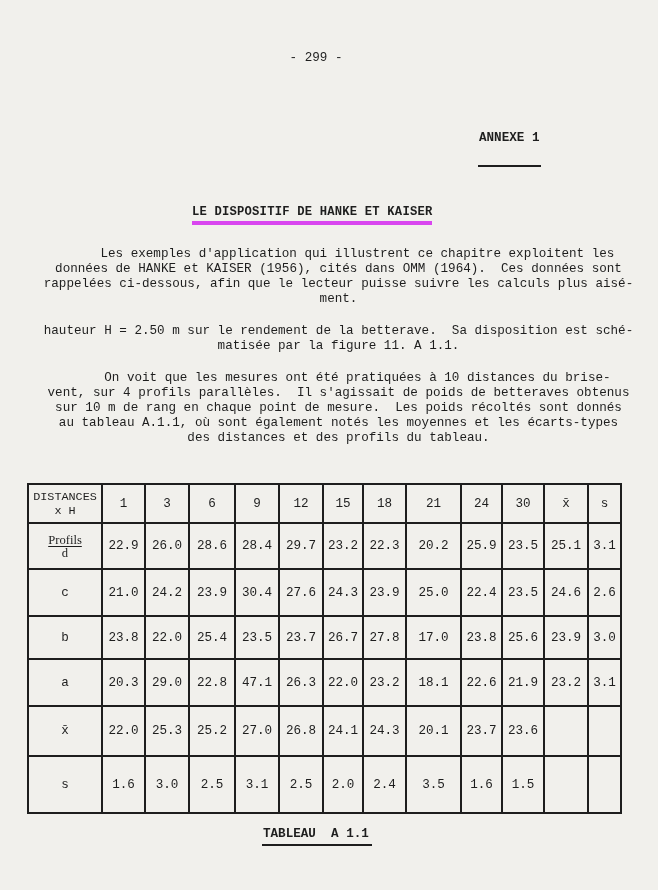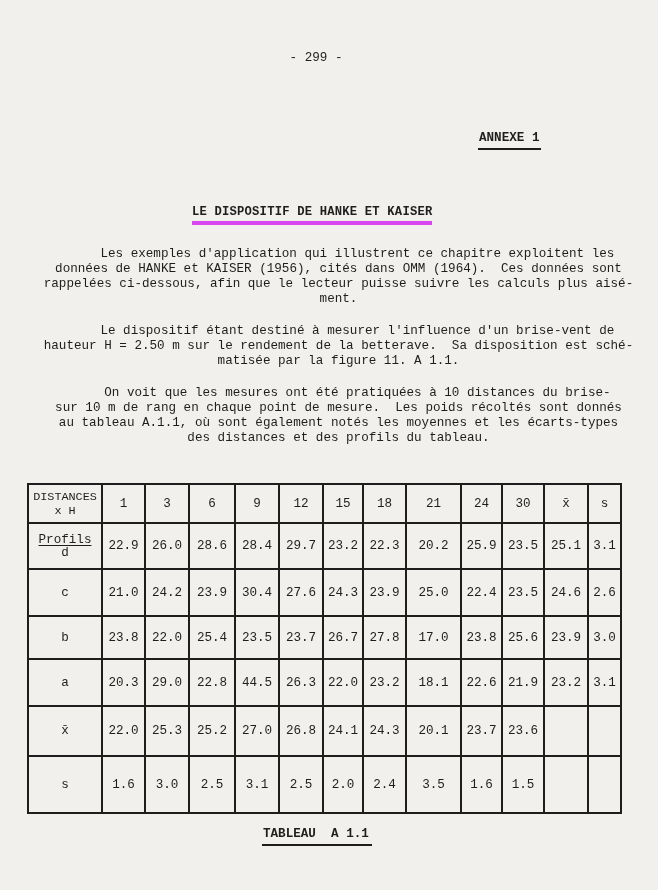--- a/index.html
+++ b/index.html
@@ -29,21 +29,21 @@
     font-size: 12.6px;
     margin-top: 30px;
   }
   .annexe {
     position: absolute;
     left: 478px;
     top: 131px;
     font-size: 12.6px;
     font-weight: bold;
     border-bottom: 2px solid #1e1e1e;
-    padding: 0 2px 3px 1px;
+    padding: 0 2px 20px 1px;
   }
   .doc-title {
     position: absolute;
     left: 192px;
     top: 205px;
     font-size: 12.2px;
     font-weight: bold;
     letter-spacing: 0.2px;
     border-bottom: 4px solid #d946ef;
     padding-bottom: 2px;
@@ -81,21 +81,21 @@
   .data-table tbody tr:nth-child(2) { height: 47px; }
   .data-table tbody tr:nth-child(3) { height: 43px; }
   .data-table tbody tr:nth-child(4) { height: 47px; }
   .data-table tbody tr:nth-child(5) { height: 50px; }
   .data-table tbody tr:nth-child(6) { height: 57px; }
   .corner {
     font-size: 11.8px;
     line-height: 14px;
     vertical-align: middle;
   }
-  .profils-cell { vertical-align: top; padding-top: 2px; }
+  .profils-cell { vertical-align: top; padding-top: 2px; font-family: Liberation Serif, serif; }
   .profils-title {
     text-decoration: underline;
     text-underline-offset: 2px;
     line-height: 14px;
   }
   .profils-cell .row-label-text { line-height: 13px; }
   .caption {
     position: absolute;
     left: 262px;
     top: 827px;
@@ -118,26 +118,26 @@
   <div class="doc-title">LE DISPOSITIF DE HANKE ET KAISER</div>
 
   <div class="body-text">
       <div class="para">
         <div class="line">     Les exemples d'application qui illustrent ce chapitre exploitent les</div>
         <div class="line">données de HANKE et KAISER (1956), cités dans OMM (1964).  Ces données sont</div>
         <div class="line">rappelées ci-dessous, afin que le lecteur puisse suivre les calculs plus aisé-</div>
         <div class="line">ment.</div>
       </div>
       <div class="para">
-        <div class="line">     Le dispositif étant destiné à mesurer l'influence d'un brise-vent de</div>
         <div class="line">hauteur H = 2.50 m sur le rendement de la betterave.  Sa disposition est sché-</div>
         <div class="line">matisée par la figure 11. A 1.1.</div>
       </div>
       <div class="para">
         <div class="line">     On voit que les mesures ont été pratiquées à 10 distances du brise-</div>
+        <div class="line">vent, sur 4 profils parallèles.  Il s'agissait de poids de betteraves obtenus</div>
         <div class="line">sur 10 m de rang en chaque point de mesure.  Les poids récoltés sont donnés</div>
         <div class="line">au tableau A.1.1, où sont également notés les moyennes et les écarts-types</div>
         <div class="line">des distances et des profils du tableau.</div>
       </div>
     </div>
 
   <table class="data-table">
     <colgroup>
       <col style="width:74px">
         <col style="width:43px">
@@ -220,21 +220,21 @@
           <td>23.8</td>
           <td>25.6</td>
           <td>23.9</td>
           <td>3.0</td>
         </tr>
         <tr>
           <th>a</th>
           <td>20.3</td>
           <td>29.0</td>
           <td>22.8</td>
-          <td>44.5</td>
+          <td>47.1</td>
           <td>26.3</td>
           <td>22.0</td>
           <td>23.2</td>
           <td>18.1</td>
           <td>22.6</td>
           <td>21.9</td>
           <td>23.2</td>
           <td>3.1</td>
         </tr>
         <tr>

